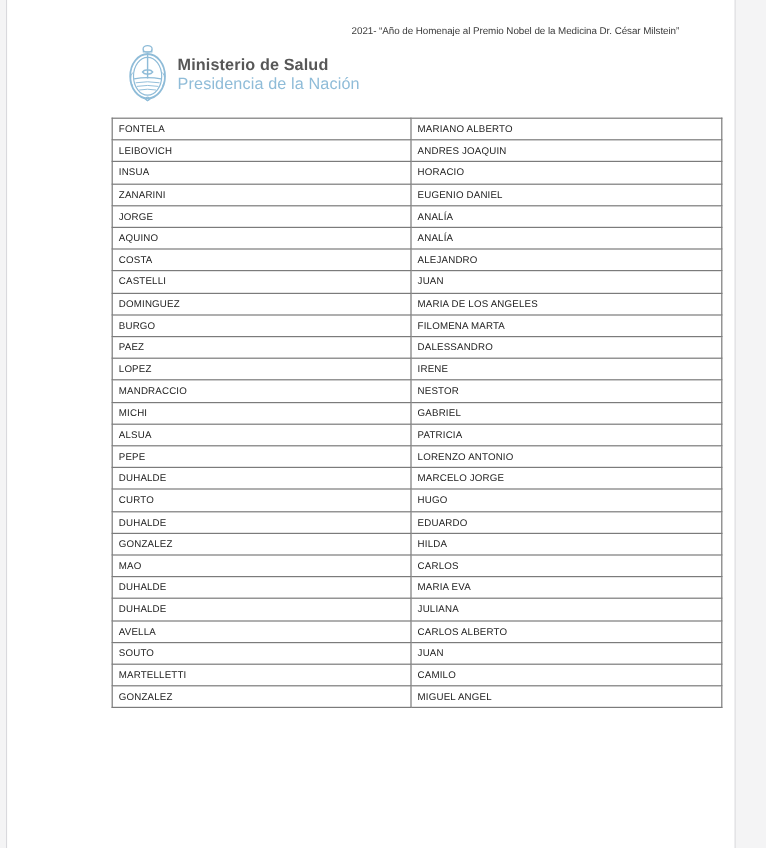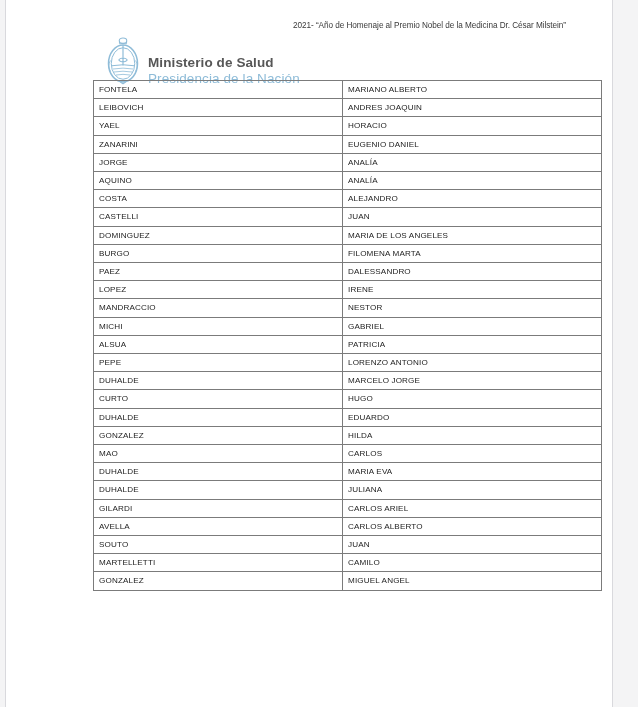--- a/index.html
+++ b/index.html
@@ -80,21 +80,21 @@
     white-space: nowrap;
     font-family: "Liberation Sans", sans-serif;
   }
 
   
   #logo-block {
     position: absolute;
     left: 98px;
     top: 37px;
     display: flex;
-    align-items: flex-end;
+    align-items: center;
   }
   #coat-of-arms {
     width: 38px;
     height: 50px;
     flex: 0 0 auto;
   }
   #logo-text {
     margin-left: 6px;
     line-height: 1.18;
   }
@@ -108,21 +108,21 @@
     font-size: 13.5px;
     font-weight: normal;
     color: #8fbcd8;
     letter-spacing: 0.1px;
   }
 
   
   #names-table {
     position: absolute;
     left: 87px;
-    top: 80px;
+    top: 98px;
     width: 496px;
     border-collapse: collapse;
     table-layout: fixed;
   }
   #names-table td {
     border: 1px solid #7b7b7b;
     height: 17.2px;
     padding: 0 0 0 5px;
     font-size: 8.1px;
     color: #1c1c1c;
@@ -188,21 +188,21 @@
       <tbody id="names-table-body">
           <tr>
             <td class="col-apellido">FONTELA</td>
             <td class="col-nombre">MARIANO ALBERTO</td>
           </tr>
           <tr>
             <td class="col-apellido">LEIBOVICH</td>
             <td class="col-nombre">ANDRES JOAQUIN</td>
           </tr>
           <tr>
-            <td class="col-apellido">YAEL</td>
+            <td class="col-apellido">INSUA</td>
             <td class="col-nombre">HORACIO</td>
           </tr>
           <tr>
             <td class="col-apellido">ZANARINI</td>
             <td class="col-nombre">EUGENIO DANIEL</td>
           </tr>
           <tr>
             <td class="col-apellido">JORGE</td>
             <td class="col-nombre">ANALÍA</td>
           </tr>
@@ -270,24 +270,20 @@
             <td class="col-apellido">MAO</td>
             <td class="col-nombre">CARLOS</td>
           </tr>
           <tr>
             <td class="col-apellido">DUHALDE</td>
             <td class="col-nombre">MARIA EVA</td>
           </tr>
           <tr>
             <td class="col-apellido">DUHALDE</td>
             <td class="col-nombre">JULIANA</td>
-          </tr>
-          <tr>
-            <td class="col-apellido">GILARDI</td>
-            <td class="col-nombre">CARLOS ARIEL</td>
           </tr>
           <tr>
             <td class="col-apellido">AVELLA</td>
             <td class="col-nombre">CARLOS ALBERTO</td>
           </tr>
           <tr>
             <td class="col-apellido">SOUTO</td>
             <td class="col-nombre">JUAN</td>
           </tr>
           <tr>

